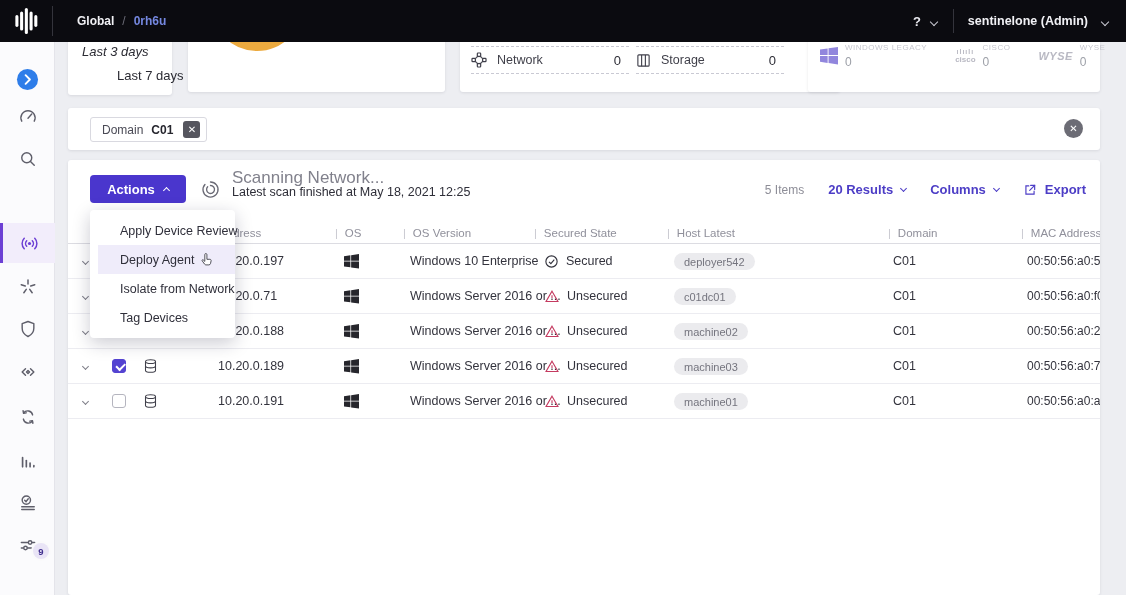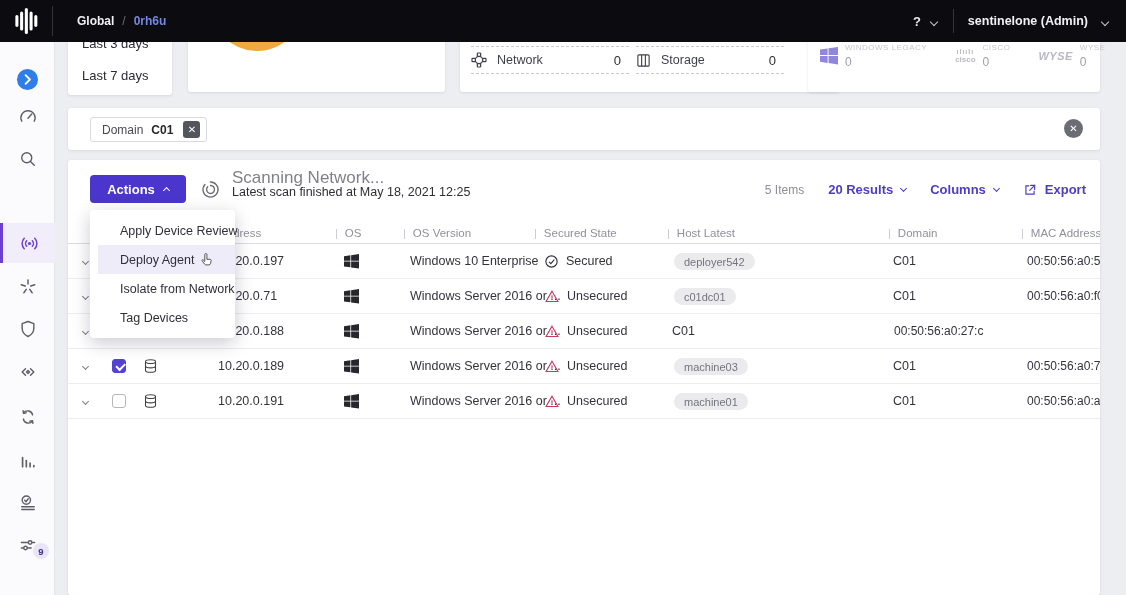--- a/index.html
+++ b/index.html
@@ -41,22 +41,22 @@
   .sb-badge { position:absolute; left:33px; top:543px; width:16px; height:16px; border-radius:50%;
               background:#e9e4f6; color:#3f2d8e; font-size:9.5px; font-weight:bold;
               display:flex; align-items:center; justify-content:center;
               box-shadow:0 0 0 2px #fafafb; z-index:47; }
 
   
   .card { position:absolute; background:#fff; border-radius:3px;
           box-shadow:0 1px 3px rgba(25,25,50,.10); }
   .card-time { left:68px; top:20px; width:104px; height:75px; z-index:3; }
   .time-opt { position:absolute; left:14px; font-size:13px; color:#2b2b33; white-space:nowrap; }
-  .time-opt.o1 { top:16px; }
-  .time-opt.o2 { top:48px; }
+  .time-opt.o1 { top:24px;font-style:italic; }
+  .time-opt.o2 { top:48px;margin-left:35px; }
   .card-donut { left:188px; top:20px; width:257px; height:72px; }
   .donut-ring { position:absolute; left:211px; top:-41px; width:92px; height:92px;
                 border:13px solid #ecaa3f; border-radius:50%; z-index:4; }
   .card-stats { left:460px; top:20px; width:380px; height:72px; }
   .stat-row { position:absolute; top:26px; height:28px; display:flex; align-items:center;
               border-top:1px dashed #c9c9d3; border-bottom:1px dashed #c9c9d3; color:#3f3f49; }
   .stat-row.s1 { left:11px; width:158px; }
   .stat-row.s2 { left:176px; width:148px; }
   .stat-label { font-size:12.5px; margin-left:10px; }
   .stat-value { margin-left:auto; margin-right:8px; font-size:13px; color:#2d2d36; }
@@ -371,20 +371,23 @@
         <span class="cell-state">
           <span>
             <svg width="16" height="15" viewBox="0 0 24 24" fill="none" stroke="#c43a60" stroke-width="1.8">
               <path d="M12 3.5 L21.5 20 H2.5 Z"></path>
               <line x1="12" y1="10" x2="12" y2="14.5"></line>
               <line x1="12" y1="16.8" x2="12" y2="17.2"></line>
             </svg>
           </span>
           <span>Unsecured</span>
         </span>
+        <span class="cell-host">
+          <span class="host-chip">machine02</span>
+        </span>
         <span class="cell-domain">C01</span>
         <span class="cell-mac">00:50:56:a0:27:c</span>
       </div>
 
       <div class="trow tgrid">
         <span class="cv down row-chev"></span>
         <span class="cb checked"></span>
         <span class="dev-icon">
           <svg width="15" height="16" viewBox="0 0 24 24" fill="none" stroke="currentColor" stroke-width="1.7">
             <ellipse cx="12" cy="5" rx="8" ry="3"></ellipse>

